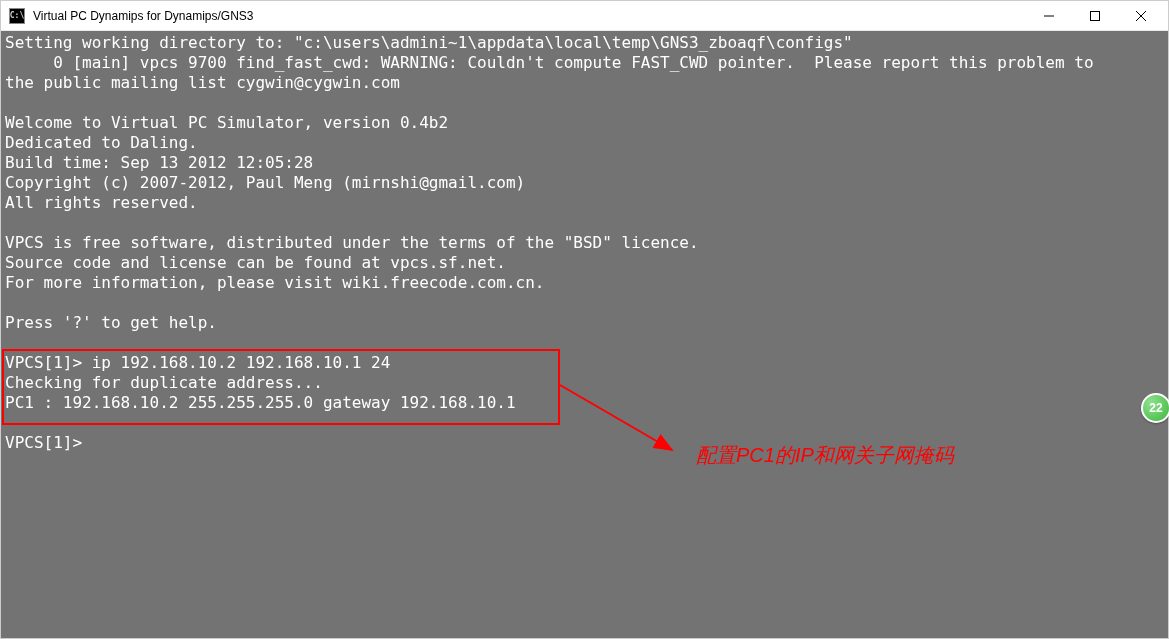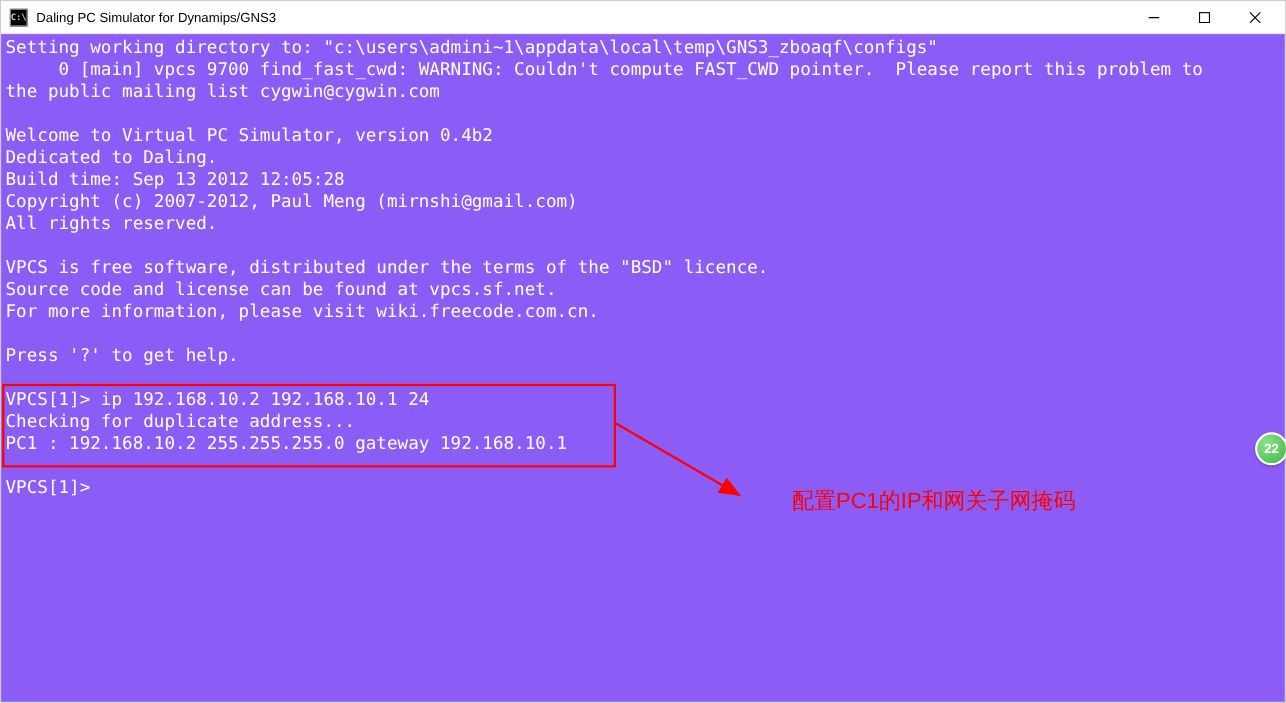--- a/index.html
+++ b/index.html
@@ -56,21 +56,21 @@
       width: 46px;
       height: 28px;
       display: flex;
       align-items: center;
       justify-content: center;
       cursor: pointer;
     }
     .titlebar-btn svg { width: 10px; height: 10px; }
     .terminal {
       flex: 1;
-      background: #8b5cf6;
+      background: #737373;
       color: #fff;
       font-family: "NSimSun", "SimSun", "Consolas", monospace;
       font-size: 16px;
       line-height: 20px;
       padding: 2px 4px;
       white-space: pre;
       overflow: hidden;
       position: relative;
     }
     .term-line { white-space: pre; }
@@ -109,21 +109,21 @@
     }
   </style>
 </head>
 <body>
 
 <div class="window">
   <div class="titlebar">
     <div class="titlebar-icon">
       <span class="titlebar-icon-inner">C:\</span>
     </div>
-    <div class="titlebar-text">Daling PC Simulator for Dynamips/GNS3</div>
+    <div class="titlebar-text">Virtual PC Dynamips for Dynamips/GNS3</div>
     <div class="titlebar-buttons">
       <div class="titlebar-btn">
         <svg viewBox="0 0 10 10">
             <line x1="0" y1="5" x2="10" y2="5" stroke="#000" stroke-width="1"></line>
           </svg>
       </div>
       <div class="titlebar-btn">
         <svg viewBox="0 0 10 10">
             <rect x="0.5" y="0.5" width="9" height="9" fill="none" stroke="#000" stroke-width="1"></rect>
           </svg>
@@ -144,17 +144,17 @@
 
 <svg class="annotation-arrow" id="arrow" style="left:0; top:0; width:1169px; height:639px; position:absolute;">
   <defs>
     <marker id="arrowhead" markerWidth="10" markerHeight="8" refX="9" refY="4" orient="auto">
       <polygon points="0 0, 10 4, 0 8" fill="#ff0000"></polygon>
     </marker>
   </defs>
   <line id="arrowline" stroke="#ff0000" stroke-width="2" marker-end="url(#arrowhead)" x1="560" y1="385" x2="672" y2="450"></line>
 </svg>
 
-<div class="annotation-text" id="annotext" style="left: 720px; top: 442px;">配置PC1的IP和网关子网掩码</div>
+<div class="annotation-text" id="annotext" style="left: 696px; top: 442px; font-style: italic;">配置PC1的IP和网关子网掩码</div>
 
 <div class="side-badge">
   <span>22</span>
 </div>
 
 </body></html>

